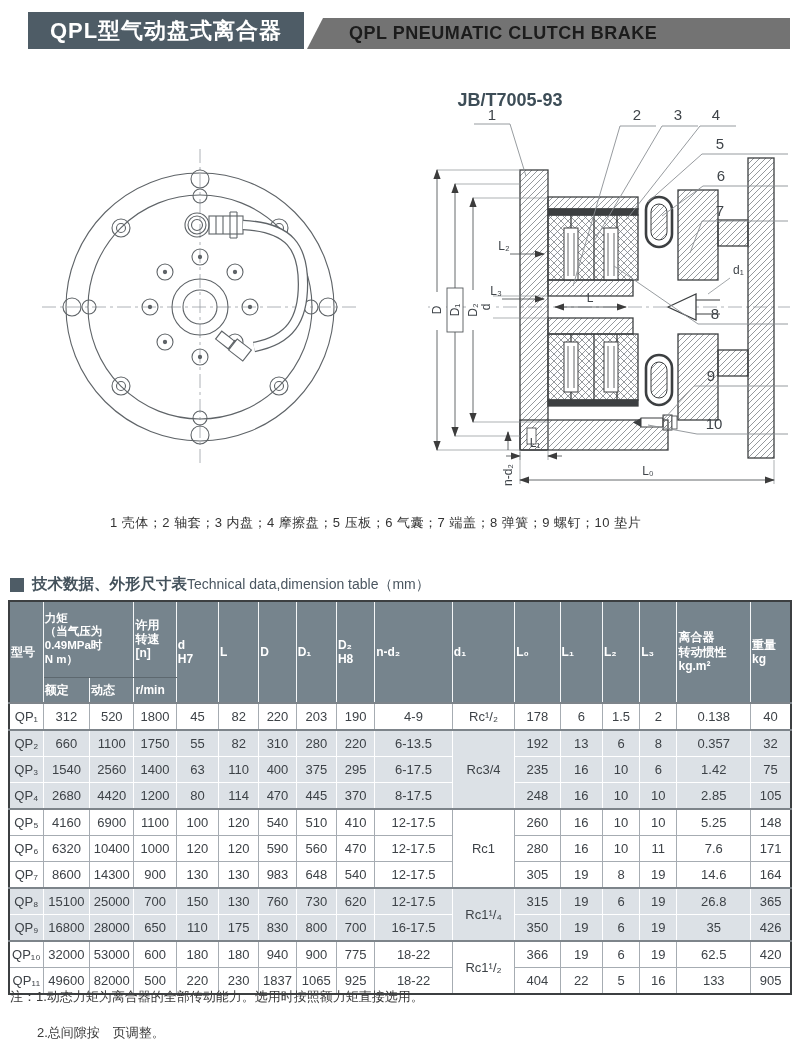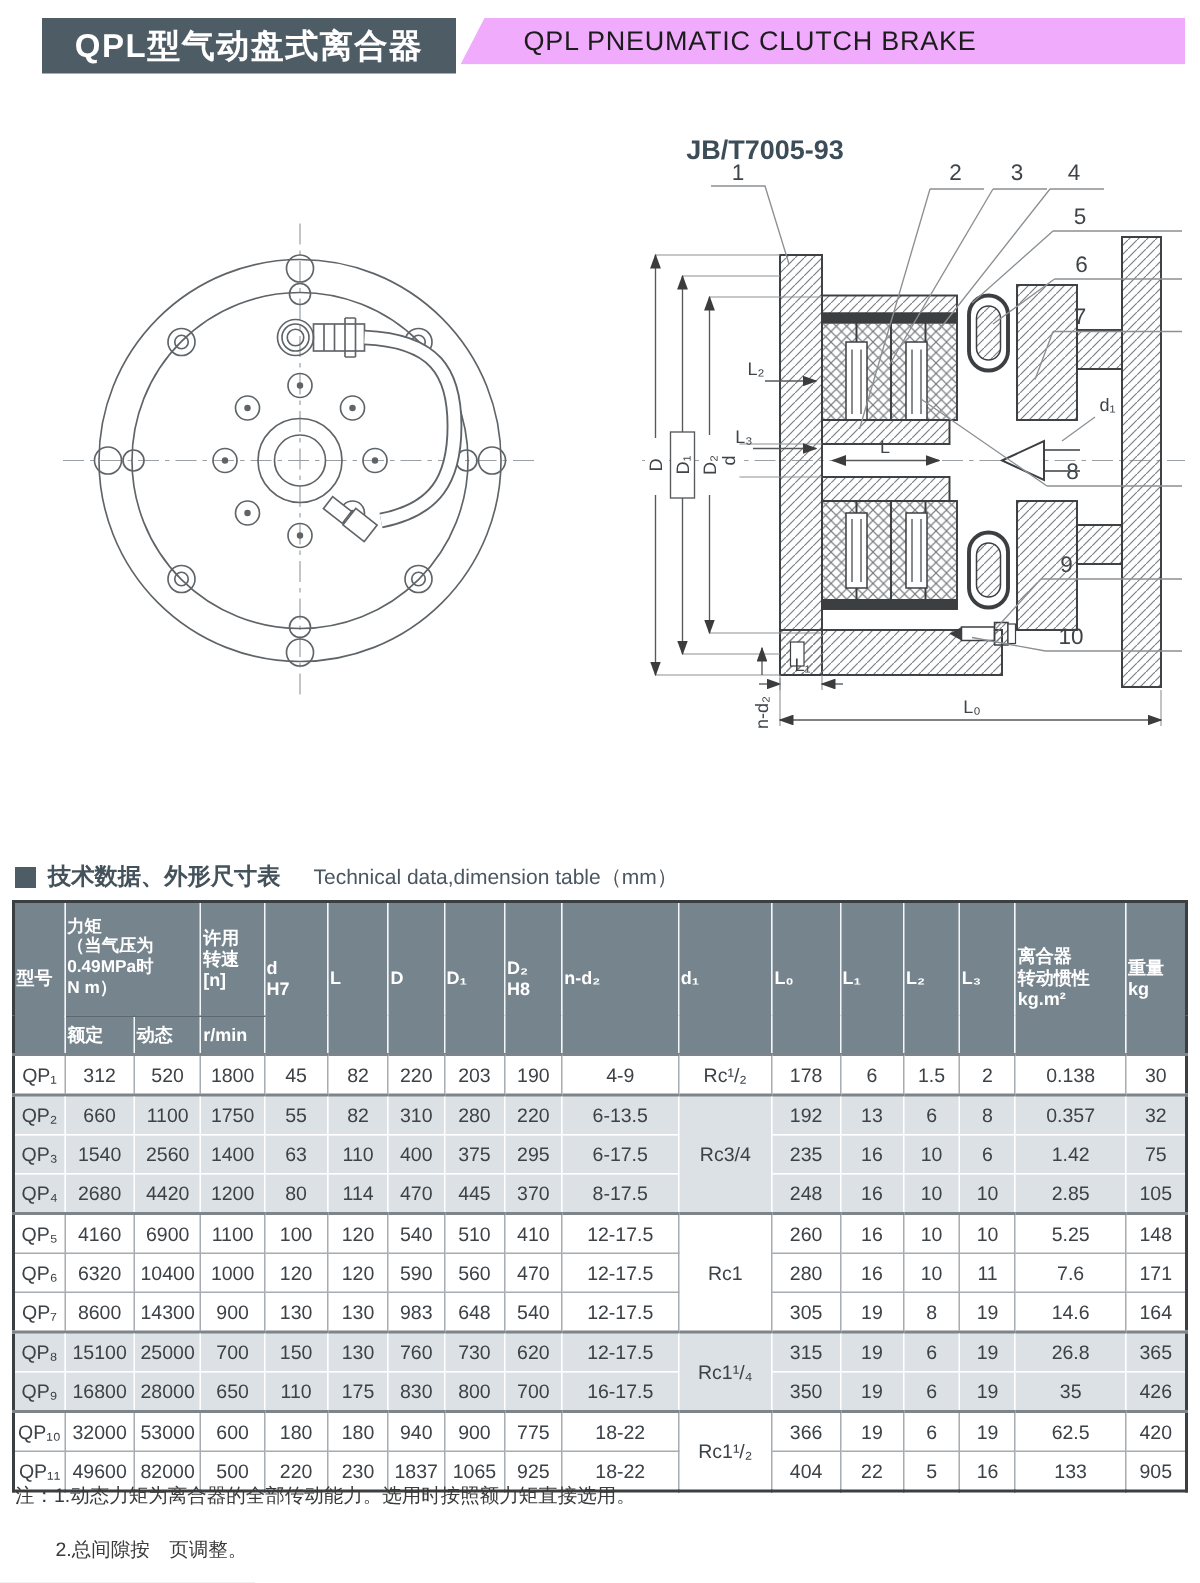--- a/index.html
+++ b/index.html
@@ -1,32 +1,32 @@
 <!DOCTYPE html>
 <html><head>
 <meta charset="utf-8">
 <style>
   html,body{margin:0;padding:0;background:#e8e8e8;}
   .page{position:relative;width:800px;height:1055px;background:#ffffff;margin:0 auto;
         font-family:"Liberation Sans","DejaVu Sans",sans-serif;overflow:hidden;}
   
-  .topbar{position:absolute;top:12px;left:28px;width:762px;height:37px;display:flex;}
+  .topbar{position:absolute;top:12px;left:28px;width:762px;height:37px;display:flex;align-items:flex-end;}
   .title-cn{background:#4e5c66;color:#ffffff;font-weight:bold;font-size:22px;letter-spacing:1px;
             width:276px;height:37px;display:flex;align-items:center;justify-content:center;}
-  .title-en{background:#f0abfc;color:#1c1c1c;font-weight:normal;font-size:18px;letter-spacing:.5px;
+  .title-en{background:#737373;color:#1c1c1c;font-weight:bold;font-size:18px;letter-spacing:.5px;
             flex:1;height:31px;margin-left:3px;display:flex;align-items:center;padding-left:42px;
             clip-path:polygon(16px 0,100% 0,100% 100%,0 100%);}
   
   .drawing{position:absolute;left:8px;top:88px;}
   .caption{position:absolute;top:514px;left:110px;font-size:13px;color:#333;letter-spacing:.5px;}
   
   .sec{position:absolute;top:574px;left:10px;font-size:15px;color:#44525c;display:flex;align-items:center;}
   .sec .sq{width:14px;height:14px;background:#4e5c66;margin-right:8px;}
   .sec .cn{font-weight:bold;font-size:15.5px;}
-  .sec .en{font-weight:normal;font-size:14px;margin-left:22px;color:#4a5660;}
+  .sec .en{font-weight:normal;font-size:14px;margin-left:0;color:#4a5660;}
   
   table.data{position:absolute;top:600px;left:8px;width:784px;border-collapse:collapse;
              table-layout:fixed;border:2px solid #3c3f41;}
   table.data th{background:#76848d;color:#fff;font-weight:bold;font-size:12px;line-height:1.2;
                 border:1px solid #f4f6f7;text-align:left;vertical-align:middle;
                 white-space:pre-line;padding:1px;}
   table.data thead tr:first-child{height:76px;}
   table.data thead tr:last-child{height:26px;}
   table.data thead th{border-bottom-color:#5d686f;}
   table.data td{font-size:13px;color:#3d4247;text-align:center;vertical-align:middle;height:25px;
@@ -227,20 +227,21 @@
         <text x="712" y="61">5</text>
         <text x="713" y="93">6</text>
         <text x="712" y="128">7</text>
         <text x="707" y="231">8</text>
         <text x="703" y="293">9</text>
         <text x="706" y="341">10</text>
       </g>
     </g>
   </svg>
 
+  <div class="caption">1 壳体；2 轴套；3 内盘；4 摩擦盘；5 压板；6 气囊；7 端盖；8 弹簧；9 螺钉；10 垫片</div>
 
   <div class="sec">
     <span class="sq"></span>
     <span class="cn">技术数据、外形尺寸表</span>
     <span class="en">Technical data,dimension table（mm）</span>
   </div>
 
   <table class="data">
     <colgroup>
       <col style="width:34px">
@@ -307,21 +308,21 @@
           <td>220</td>
           <td>203</td>
           <td>190</td>
           <td>4-9</td>
           <td rowspan="1">Rc¹/₂</td>
           <td>178</td>
           <td>6</td>
           <td>1.5</td>
           <td>2</td>
           <td>0.138</td>
-          <td>30</td>
+          <td>40</td>
         </tr>
         <tr class="sh gs">
           <td>QP₂</td>
           <td>660</td>
           <td>1100</td>
           <td>1750</td>
           <td>55</td>
           <td>82</td>
           <td>310</td>
           <td>280</td>

